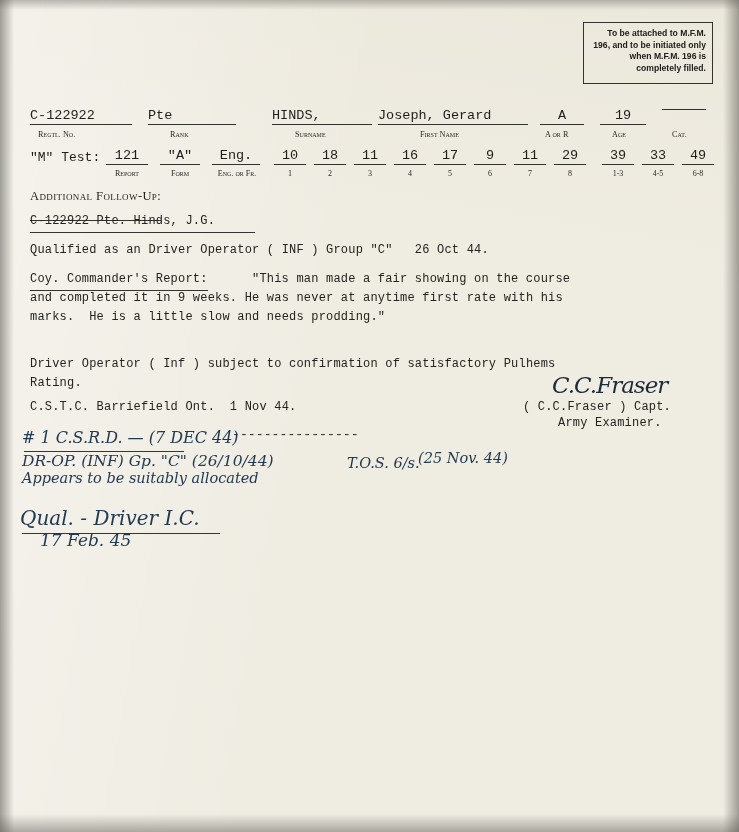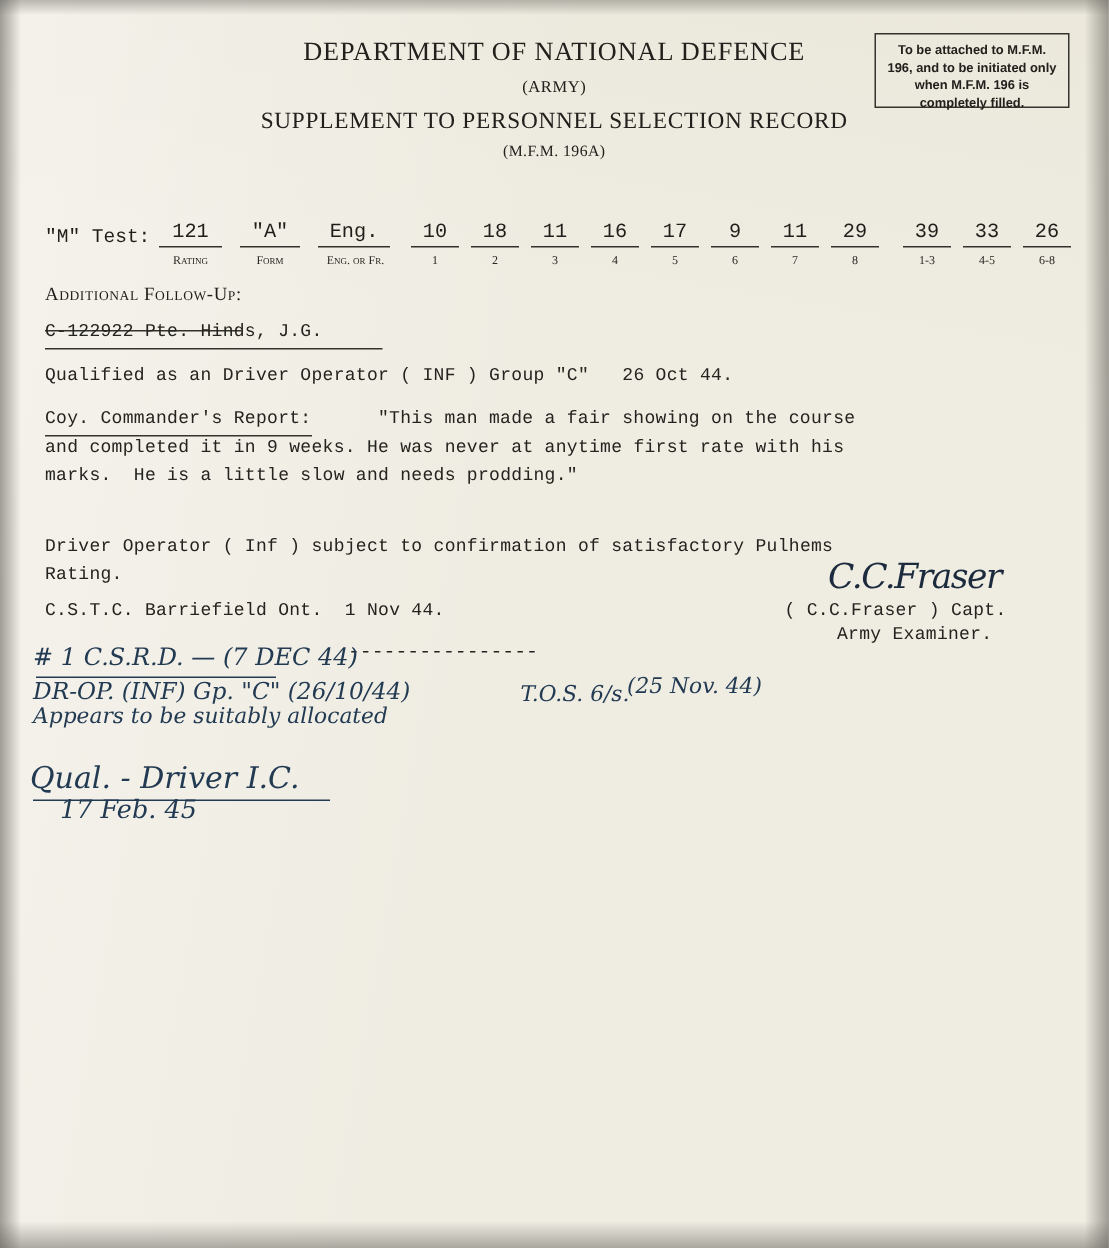--- a/index.html
+++ b/index.html
@@ -72,30 +72,30 @@
   .hdr .l4 {
     font-size: 10.5px;
     margin-top: 6px;
     letter-spacing: 0.3px;
   }
 
   
   .notebox {
     position: absolute;
     left: 583px; top: 22px;
-    width: 130px; height: 50px;
+    width: 130px; height: 62px;
     border: 1.4px solid #35332e;
     box-sizing: border-box;
     padding: 5px 6px 0 6px;
     font-size: 8.6px;
     line-height: 11.5px;
     color: #22201c;
     font-family: "Liberation Sans", sans-serif;
     font-weight: bold;
-    text-align: center;
+    text-align: right;
   }
 
   
   .idrow {
     position: absolute;
     left: 0; top: 108px;
     width: 739px; height: 34px;
   }
   .fld {
     position: absolute;
@@ -192,35 +192,51 @@
     font-size: 13.2px;
     color: #25231f;
     letter-spacing: 0px;
   }
 </style>
 </head>
 <body>
 
 <div class="page">
 
-  <div class="hdr">
-    <div class="l1">Department of National Defence</div>
-    <div class="l2">(ARMY)</div>
-    <div class="l3">Supplement to Personnel Selection Record</div>
-    <div class="l4">(M.F.M. 196A)</div>
+
+  <div class="notebox">To be attached to M.F.M. 196, and to be initiated only when M.F.M. 196 is completely filled.</div>
+
+  <div class="idrow">
+    <div class="fld u" style="left:30px; top:0; width:102px;">C-122922</div>
+    <div class="cap" style="left:38px; top:22px;">Regtl. No.</div>
+
+    <div class="fld u" style="left:148px; top:0; width:88px;">Pte</div>
+    <div class="cap" style="left:170px; top:22px;">Rank</div>
+
+    <div class="fld u" style="left:272px; top:0; width:100px;">HINDS,</div>
+    <div class="cap" style="left:295px; top:22px;">Surname</div>
+
+    <div class="fld u" style="left:378px; top:0; width:150px;">Joseph, Gerard</div>
+    <div class="cap" style="left:420px; top:22px;">First Name</div>
+
+    <div class="fld u" style="left:540px; top:0; width:44px; text-align:center;">A</div>
+    <div class="cap" style="left:545px; top:22px;">A or R</div>
+
+    <div class="fld u" style="left:600px; top:0; width:46px; text-align:center;">19</div>
+    <div class="cap" style="left:612px; top:22px;">Age</div>
+
+    <div class="fld u" style="left:662px; top:0; width:44px; text-align:center;"></div>
+    <div class="cap" style="left:672px; top:22px;">Cat.</div>
   </div>
-
-  <div class="notebox">To be attached to M.F.M. 196, and to be initiated only when M.F.M. 196 is completely filled.</div>
-
 
   <div class="mrow">
     <div class="mlabel">"M" Test:</div>
 
     <div class="mcell" style="left:106px; top:0; width:42px;">121</div>
-    <div class="mcap" style="left:106px; top:21px; width:42px;">Rating</div>
+    <div class="mcap" style="left:106px; top:21px; width:42px;">Report</div>
 
     <div class="mcell" style="left:160px; top:0; width:40px;">"A"</div>
     <div class="mcap" style="left:160px; top:21px; width:40px;">Form</div>
 
     <div class="mcell" style="left:212px; top:0; width:48px;">Eng.</div>
     <div class="mcap" style="left:206px; top:21px; width:62px;">Eng. or Fr.</div>
 
     <div class="mcell" style="left:274px; top:0; width:32px;">10</div>
     <div class="mcap" style="left:274px; top:21px; width:32px;">1</div>
 
@@ -244,21 +260,21 @@
 
     <div class="mcell" style="left:554px; top:0; width:32px;">29</div>
     <div class="mcap" style="left:554px; top:21px; width:32px;">8</div>
 
     <div class="mcell" style="left:602px; top:0; width:32px;">39</div>
     <div class="mcap" style="left:600px; top:21px; width:36px;">1-3</div>
 
     <div class="mcell" style="left:642px; top:0; width:32px;">33</div>
     <div class="mcap" style="left:640px; top:21px; width:36px;">4-5</div>
 
-    <div class="mcell" style="left:682px; top:0; width:32px;">26</div>
+    <div class="mcell" style="left:682px; top:0; width:32px;">49</div>
     <div class="mcap" style="left:680px; top:21px; width:36px;">6-8</div>
   </div>
 
   <div class="afu">Additional Follow-Up:</div>
 
   <div class="tw" style="left:30px; top:212px;">C-122922 Pte. Hinds, J.G.</div>
   <div class="line-under" style="left:30px; top:232px; width:225px;"></div>
 
   <div class="tw" style="left:30px; top:241px;">Qualified as an Driver Operator ( INF ) Group "C"   26 Oct 44.</div>
 

